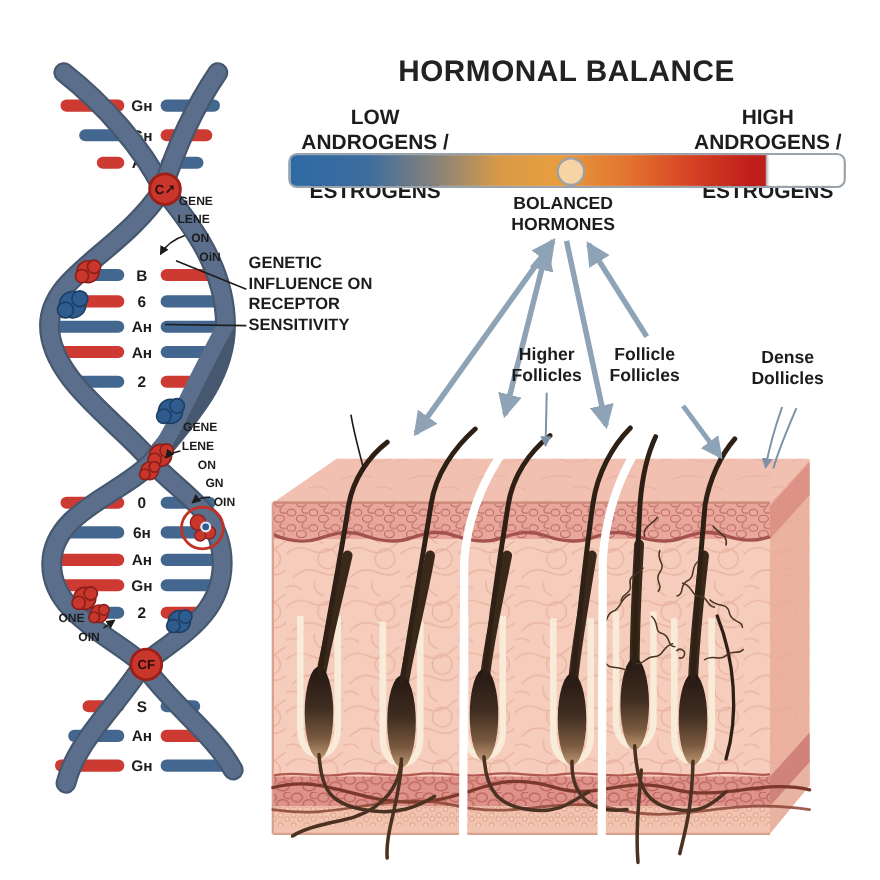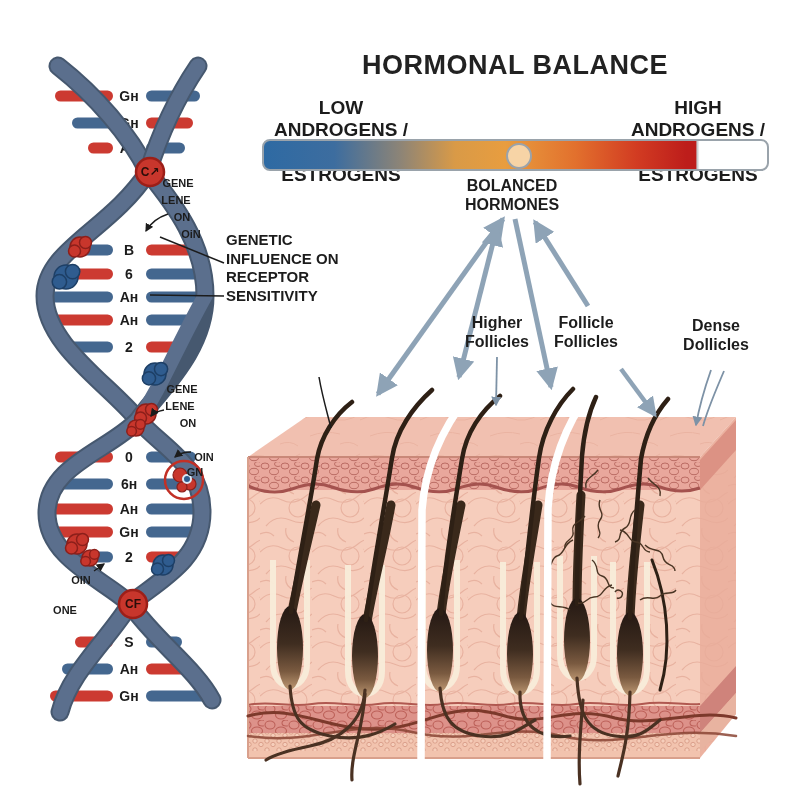--- a/index.html
+++ b/index.html
@@ -386,19 +386,19 @@
 Dollicles</div>
 
   <div class="lbl stack" style="left:143px;top:177px;width:70px;">GENE</div>
   <div class="lbl stack" style="left:141px;top:194px;width:70px;">LENE</div>
   <div class="lbl stack" style="left:147px;top:211px;width:70px;">ON</div>
   <div class="lbl stack" style="left:156px;top:228px;width:70px;">OiN</div>
 
   <div class="lbl stack" style="left:147px;top:383px;width:70px;">GENE</div>
   <div class="lbl stack" style="left:145px;top:400px;width:70px;">LENE</div>
   <div class="lbl stack" style="left:153px;top:417px;width:70px;">ON</div>
-  <div class="lbl stack" style="left:160px;top:434px;width:70px;margin-top:32px;">GN</div>
+  <div class="lbl stack" style="left:160px;top:434px;width:70px;">GN</div>
   <div class="lbl stack" style="left:169px;top:451px;width:70px;">OIN</div>
 
-  <div class="lbl stack" style="left:30px;top:556px;width:70px;margin-top:48px;">ONE</div>
+  <div class="lbl stack" style="left:30px;top:556px;width:70px;">ONE</div>
   <div class="lbl stack" style="left:46px;top:574px;width:70px;">OIN</div>
 
 </div>
 
 </body></html>

